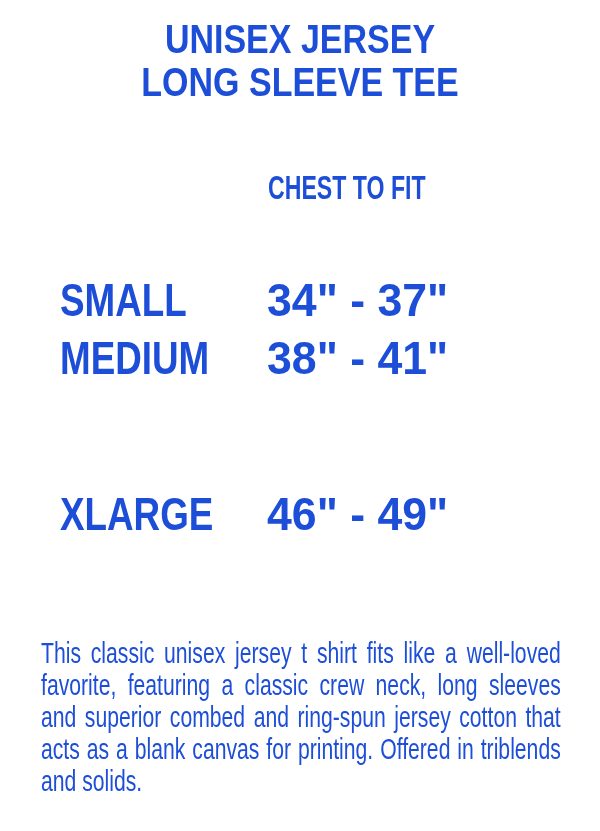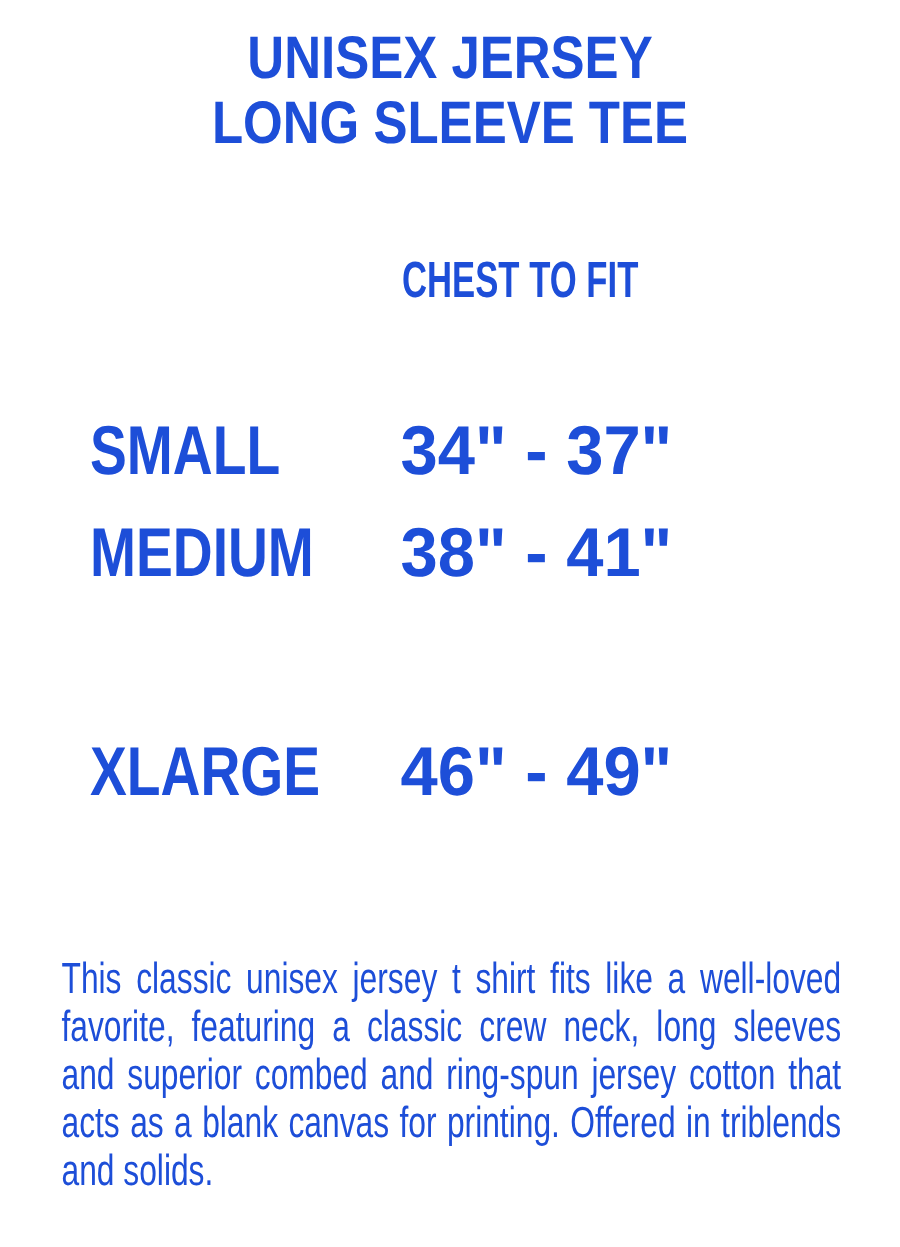--- a/index.html
+++ b/index.html
@@ -46,21 +46,21 @@
   .row {
     position: absolute;
     left: 0;
     width: 600px;
     height: 46px;
     font-size: 46px;
     line-height: 46px;
     font-weight: 700;
   }
   .row-0 { top: 258px; margin-top: 19px; }
-  .row-1 { top: 345px; }
+  .row-1 { top: 335px; }
   .row-2 { top: 412px; }
   .row-3 { top: 491px; }
   .size-label {
     position: absolute;
     left: 60px;
     top: 0;
     white-space: nowrap;
     transform: scaleX(0.80);
     transform-origin: 0 0;
   }

